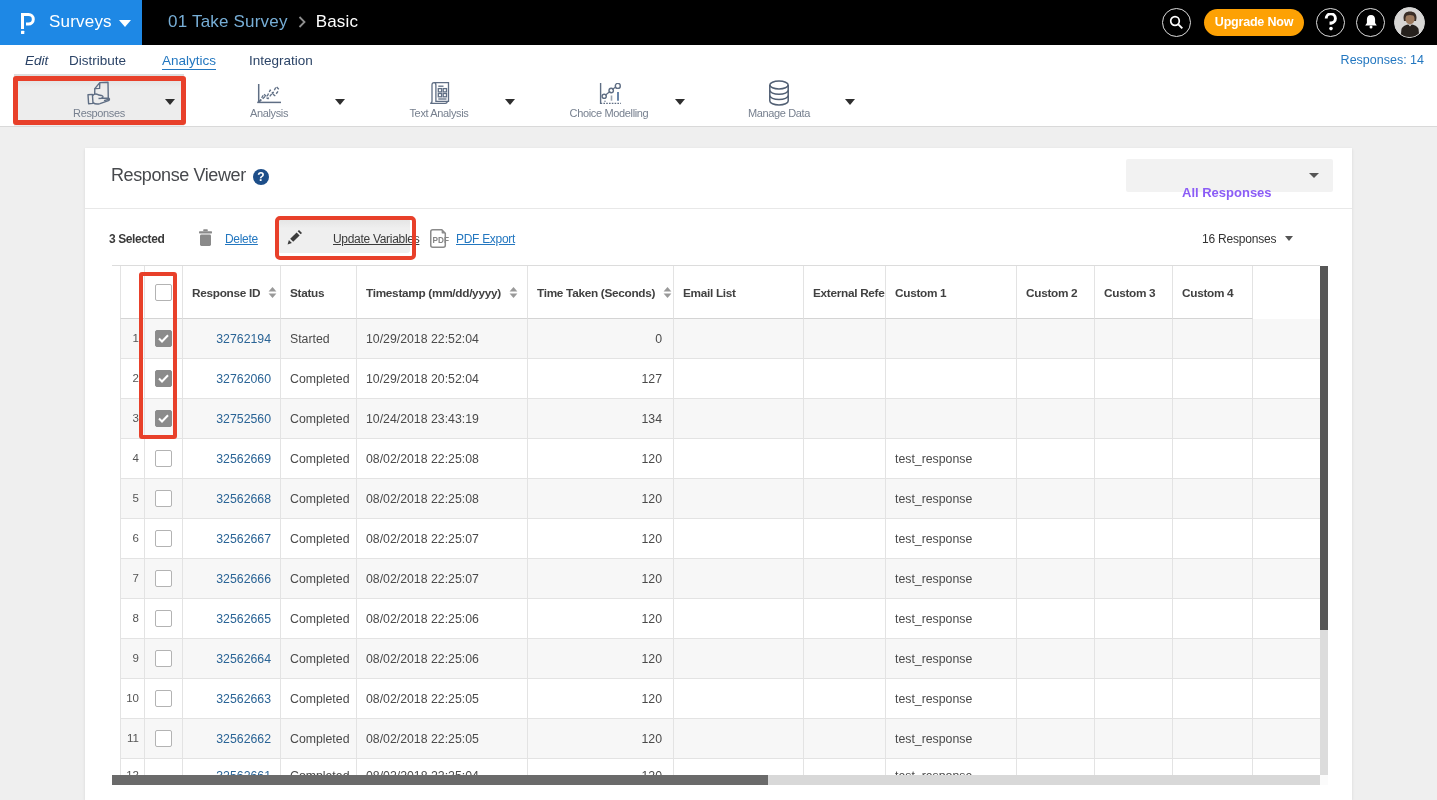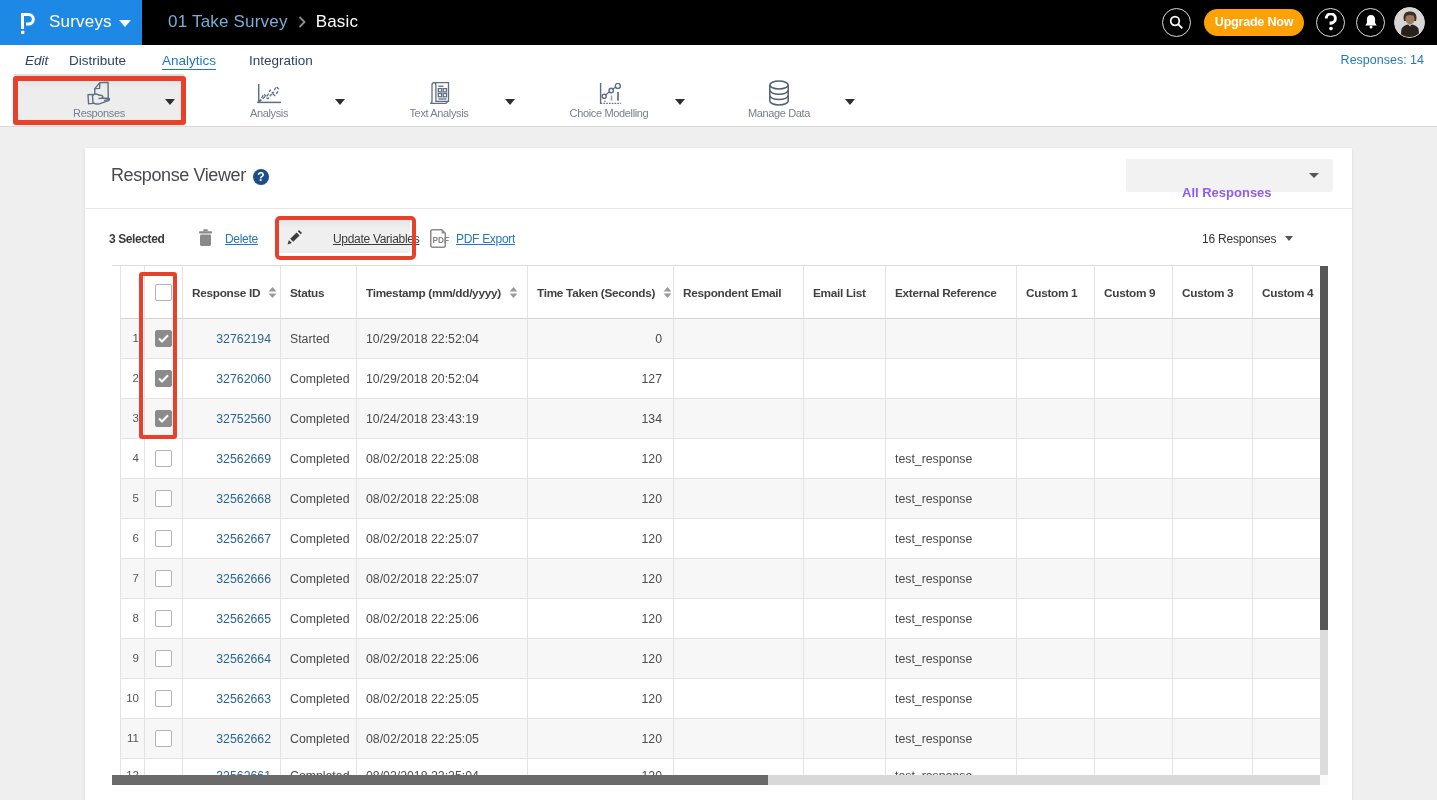--- a/index.html
+++ b/index.html
@@ -264,25 +264,24 @@
           </svg></div>
       <div class="h">Status</div>
       <div class="h">Timestamp (mm/dd/yyyy) <svg class="sort" width="9" height="11" viewBox="0 0 9 11">
             <path d="M4.5 0 L8.4 4.4 L0.6 4.4 Z" fill="#999"></path>
             <path d="M4.5 11 L0.6 6.6 L8.4 6.6 Z" fill="#999"></path>
           </svg></div>
       <div class="h">Time Taken (Seconds) <svg class="sort" width="9" height="11" viewBox="0 0 9 11">
             <path d="M4.5 0 L8.4 4.4 L0.6 4.4 Z" fill="#999"></path>
             <path d="M4.5 11 L0.6 6.6 L8.4 6.6 Z" fill="#999"></path>
           </svg></div>
-      <div class="h">Respondent Email</div>
       <div class="h">Email List</div>
       <div class="h">External Reference</div>
       <div class="h">Custom 1</div>
-      <div class="h">Custom 9</div>
+      <div class="h">Custom 2</div>
       <div class="h">Custom 3</div>
       <div class="h">Custom 4</div>
     </div>
 <div class="trow odd">
         <div class="c num">1</div>
         <div class="c cbc"><span class="cb checked"><svg width="11" height="9" viewBox="0 0 11 9">
               <path d="M1 4.5 L4 7.5 L10 1.2" stroke="#ffffff" stroke-width="2" fill="none"></path>
             </svg></span></div>
         <div class="c rid">32762194</div>
         <div class="c">Started</div>

